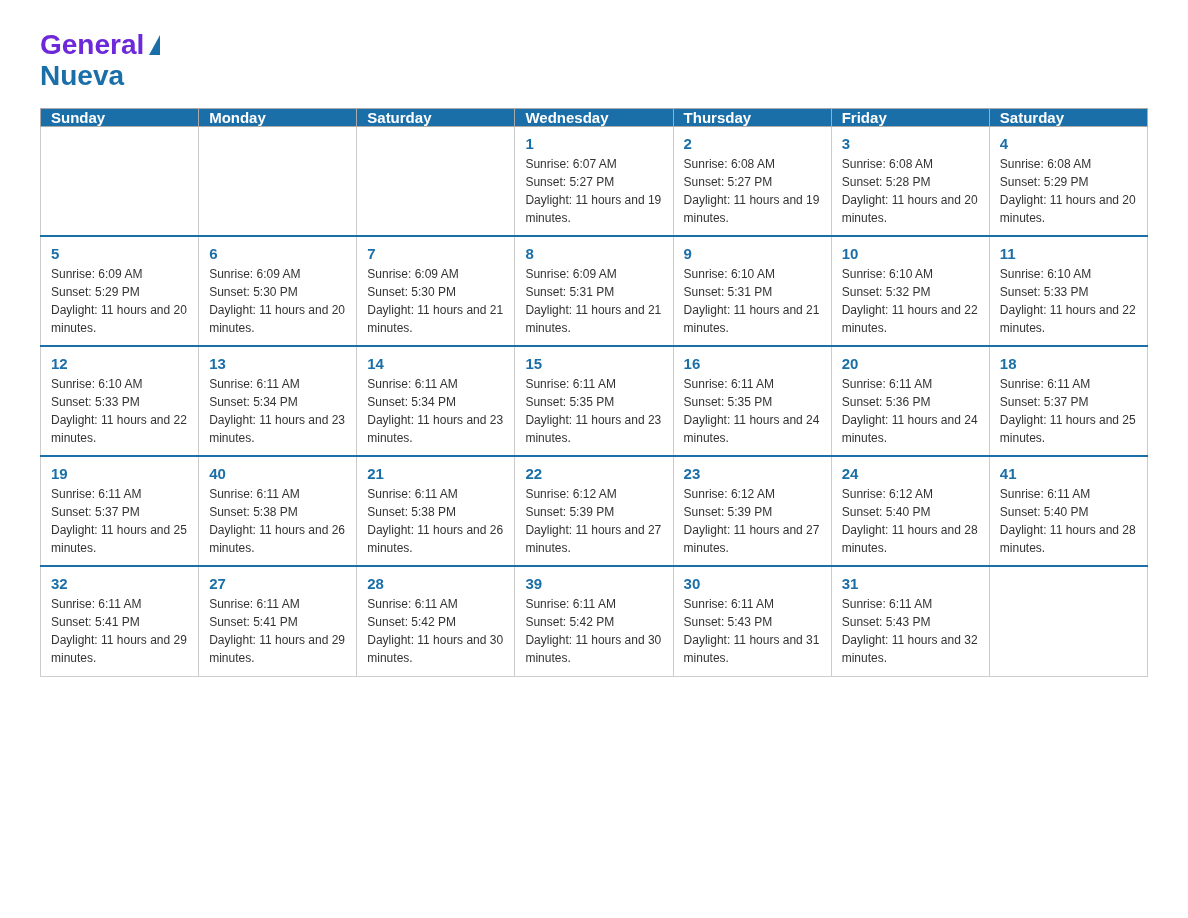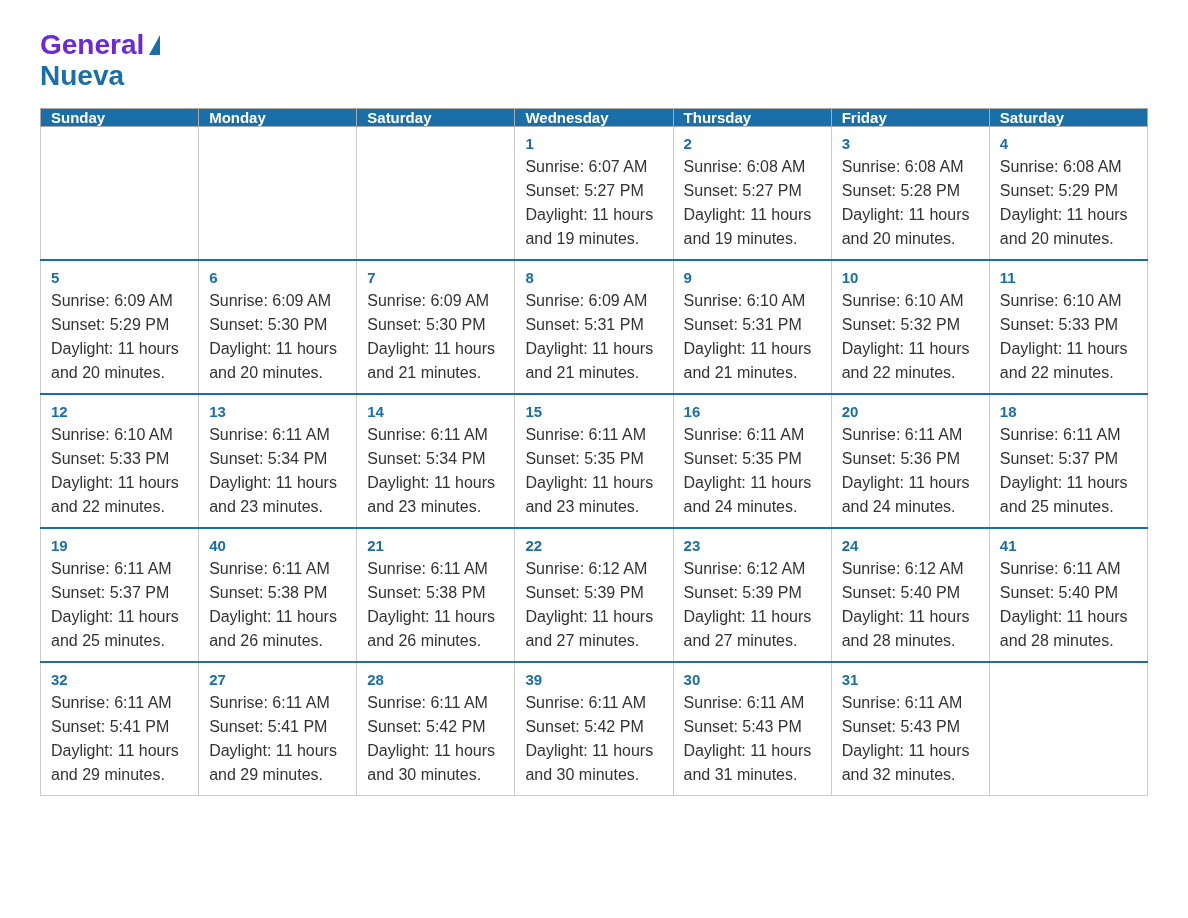--- a/index.html
+++ b/index.html
@@ -63,21 +63,21 @@
     }
     .calendar-table tbody tr td .day-num {
       font-size: 15px;
       font-weight: bold;
       color: #1a6fa8;
       display: block;
       margin-bottom: 3px;
     }
     .calendar-table tbody tr td .day-info {
       color: #333;
-      font-size: 16px;
+      font-size: 12px;
       line-height: 1.5;
     }
     .calendar-table tbody tr td.empty {
       background: #fff;
     }
     .row-separator td {
       border-top: 2px solid #1a6fa8 !important;
     }
   </style>
 </head>

